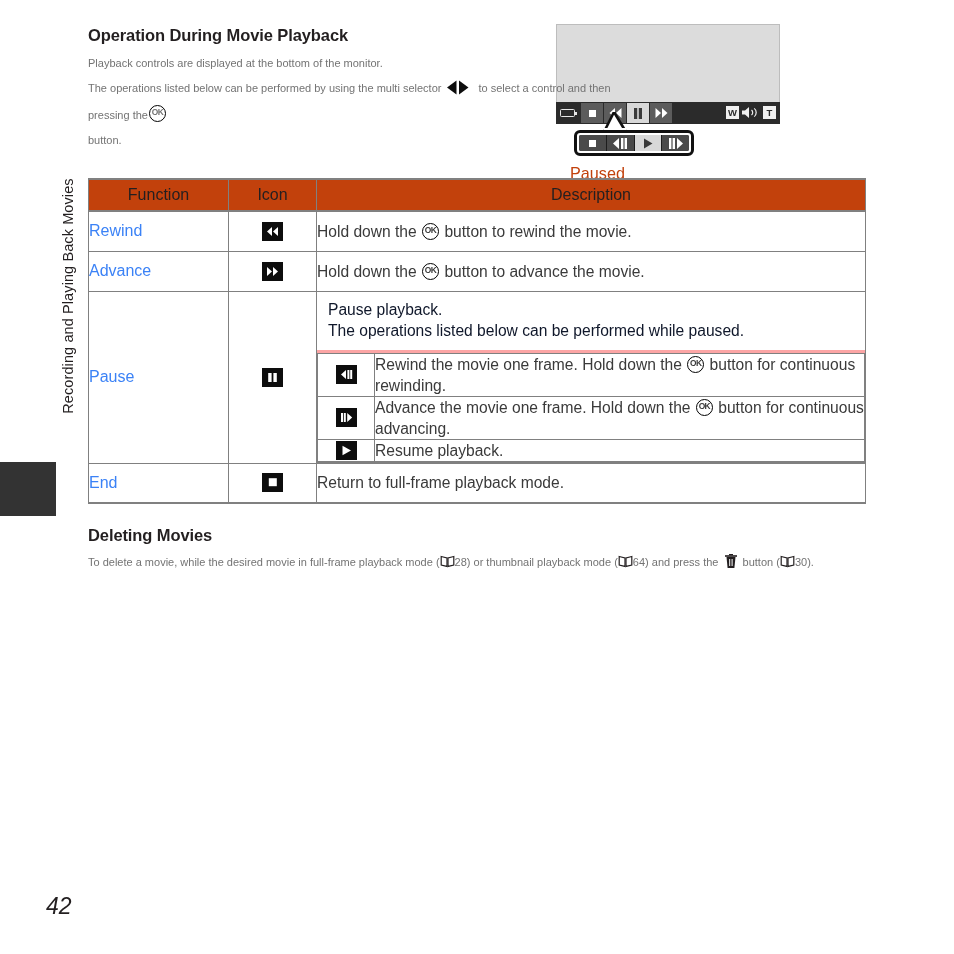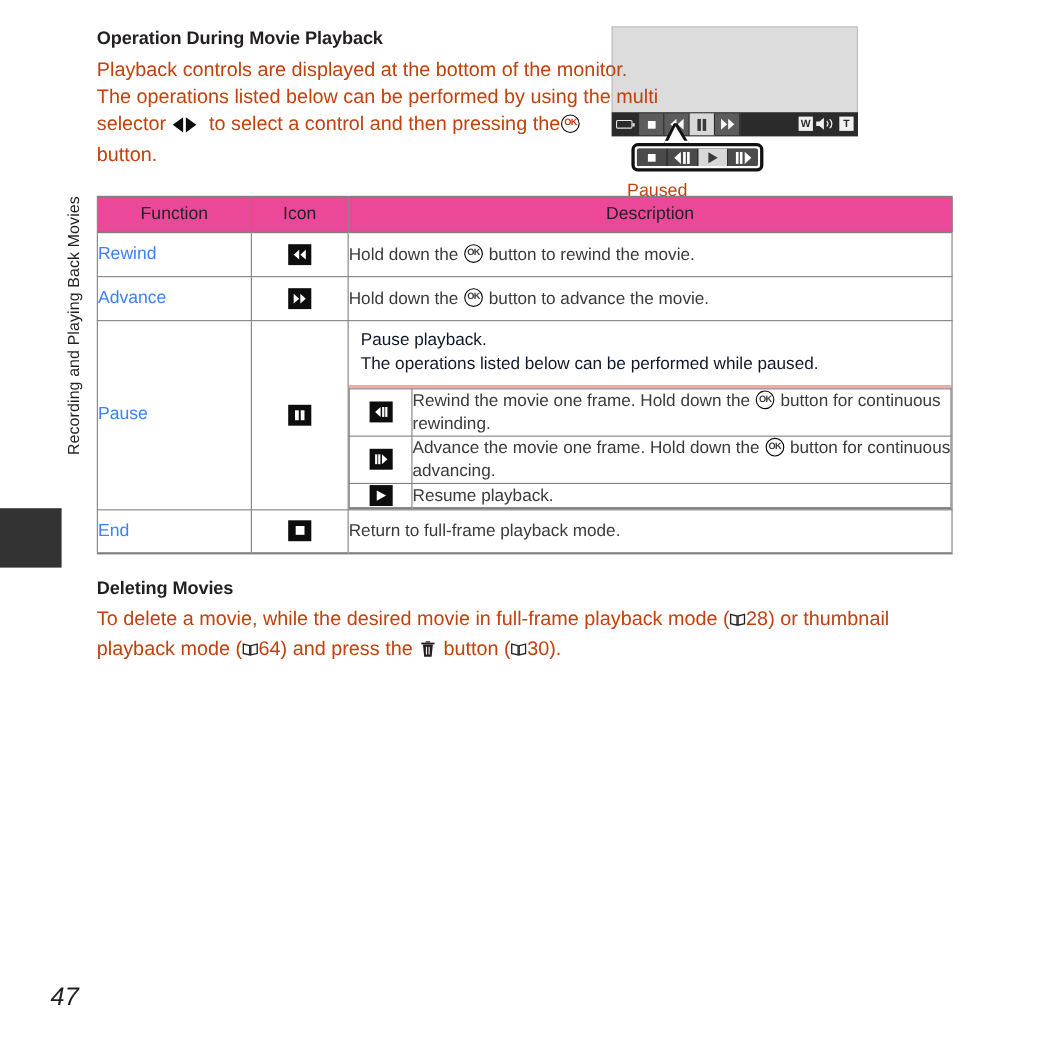--- a/index.html
+++ b/index.html
@@ -55,24 +55,24 @@
   }
 
   h2.section-heading {
     font-size: 16.5px;
     font-weight: bold;
     margin: 0 0 6px 0;
     letter-spacing: -0.1px;
   }
 
   p.body-text {
-    font-size: 18px;
+    font-size: 11px;
     line-height: 24.5px;
     margin: 0;
-    color: #c2410c;
+    color: #737373;
   }
 
   #intro-block {
     width: 540px;
   }
   
   .ok-glyph {
     display: inline-block;
     width: 17px; height: 17px;
     border: 1.9px solid #000;
@@ -221,21 +221,21 @@
     width: 778px;
     border-collapse: collapse;
     table-layout: fixed;
   }
   #ops-table th, #ops-table td {
     border: 1px solid #808080;
     padding: 0;
     vertical-align: middle;
   }
   #ops-table thead th {
-    background: #ec4899;
+    background: #c2410c;
     font-weight: normal;
     font-size: 16px;
     height: 32px;
     color: #231f20;
     border-top: 2px solid #808080;
     border-bottom: 2px solid #808080;
   }
   td.fn-cell {
     font-size: 16px;
     padding-left: 12px;
@@ -294,21 +294,21 @@
   
   #delete-block { margin-top: 22px; width: 785px; }
   #delete-block h2 { margin-bottom: 5px; }
 </style>
 </head>
 <body>
 
 <div id="side-tab-block"></div>
 <div id="side-chapter-label">Recording and Playing Back Movies</div>
 
-<div id="page-number">47</div>
+<div id="page-number">42</div>
 
 <div id="monitor-figure">
 
   <div id="monitor-screen"></div>
 
   <div id="monitor-bar">
     <div class="battery-icon"></div>
 
     <div id="bar-controls">
       <div class="bar-btn">

